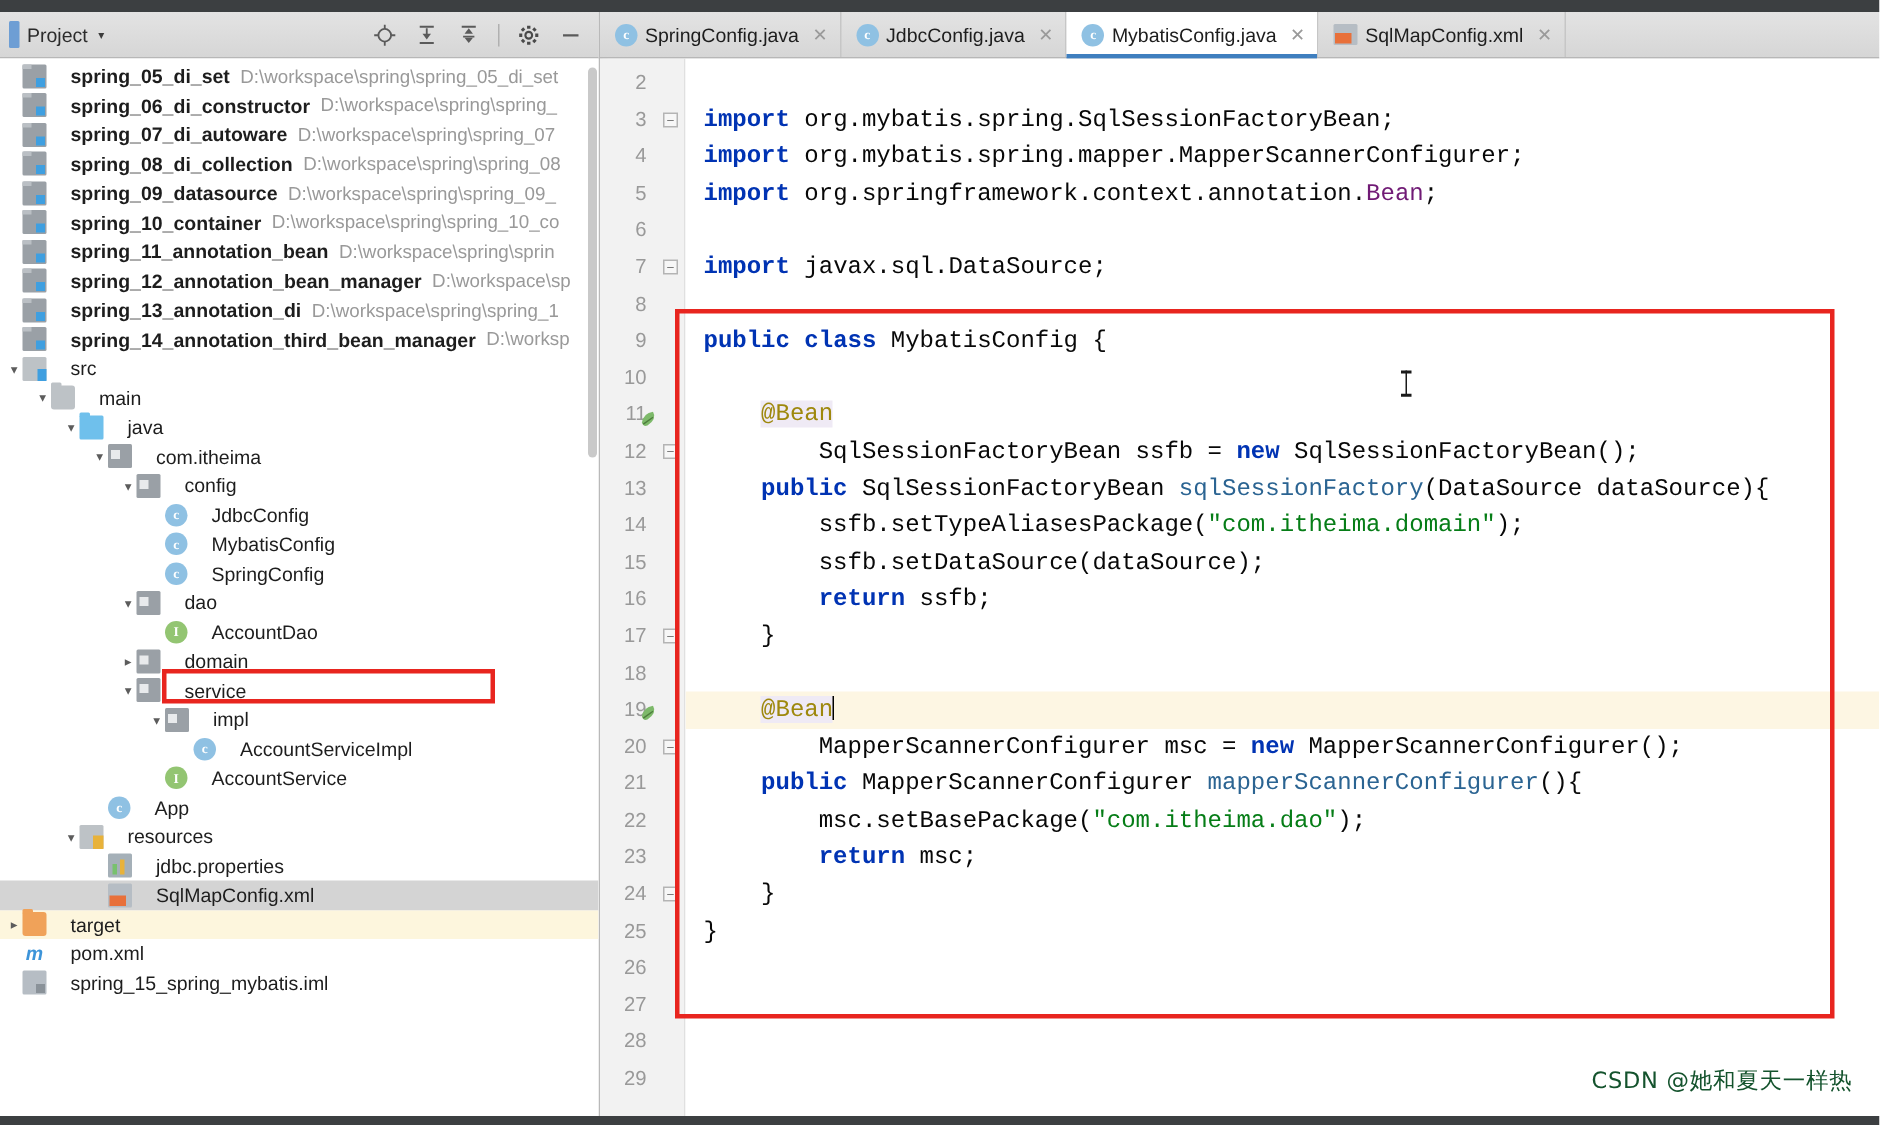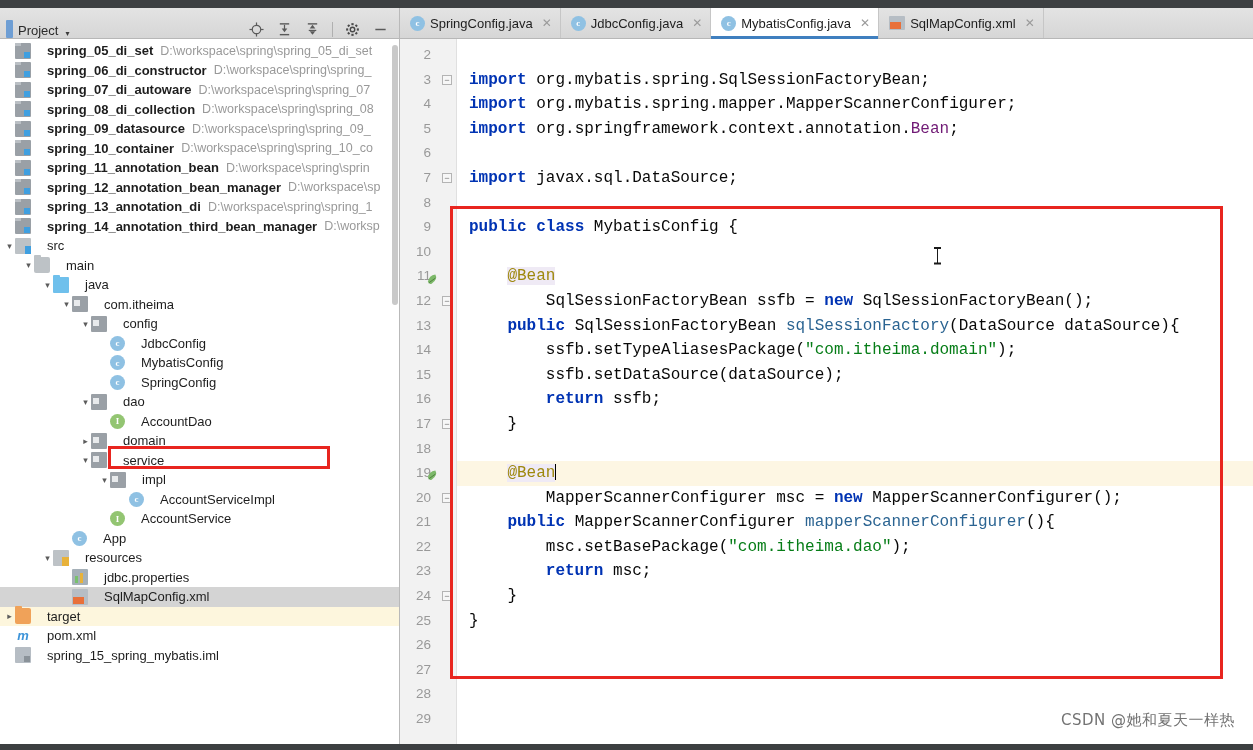--- a/index.html
+++ b/index.html
@@ -23,22 +23,22 @@
     width: 400px; flex: 0 0 400px;
     display: flex; flex-direction: column;
     background: #ffffff;
     border-right: 1px solid #b9b9b9;
     min-height: 0;
   }
   .project-header {
     height: 31px; flex: 0 0 31px;
     background: linear-gradient(#e3e3e3, #d6d6d6);
     border-bottom: 1px solid #b7b7b7;
-    display: flex; align-items: flex-end;
-    padding: 0 6px;
+    display: flex; align-items: center;
+    padding: 8px 6px;
     position: relative;
   }
   .proj-blue-tab { width: 7px; height: 18px; background: #6e9ed4; margin-right: 5px; border-radius: 1px;}
   .proj-title { font-size: 13px; color: #2b2b2b; }
   .proj-caret { margin-left: 7px; font-size: 8px; color: #3c3c3c; }
   .proj-tools { margin-left: auto; display: flex; align-items: center; gap: 11px; padding-right: 4px;}
   .tool-ico { width: 17px; height: 17px; display: flex; align-items: center; justify-content: center; color: #5a5a5a; }
   .tool-sep { width: 1px; height: 15px; background: #b0b0b0; }
 
   .tree {
@@ -179,21 +179,21 @@
   }
   .mouse-caret {
     position: absolute; left: 477px; top: 208px;
     width: 7px; height: 17px; pointer-events:none;
   }
   .mouse-caret:before { content:""; position:absolute; left:3px; top:0; width:1px; height:17px; background:#1a1a1a;}
   .mouse-caret:after { content:""; position:absolute; left:0; top:0; width:7px; height:1.5px; background:#1a1a1a; box-shadow: 0 15.5px 0 #1a1a1a;}
 
   .watermark {
     position: absolute; right: 18px; bottom: 14px;
-    color: #737373; font-size: 15px;
+    color: #14532d; font-size: 15px;
     font-family: "DejaVu Sans", sans-serif;
     letter-spacing: 0.5px;
   }
 
   .scroll-shadow-left {
     position:absolute; left:0; top:0; bottom:0; width:6px;
     background: linear-gradient(to right, rgba(0,0,0,0.10), rgba(0,0,0,0));
     pointer-events: none;
   }
   .bottom-strip { height: 6px; flex: 0 0 6px; background: #3c3f41; }

